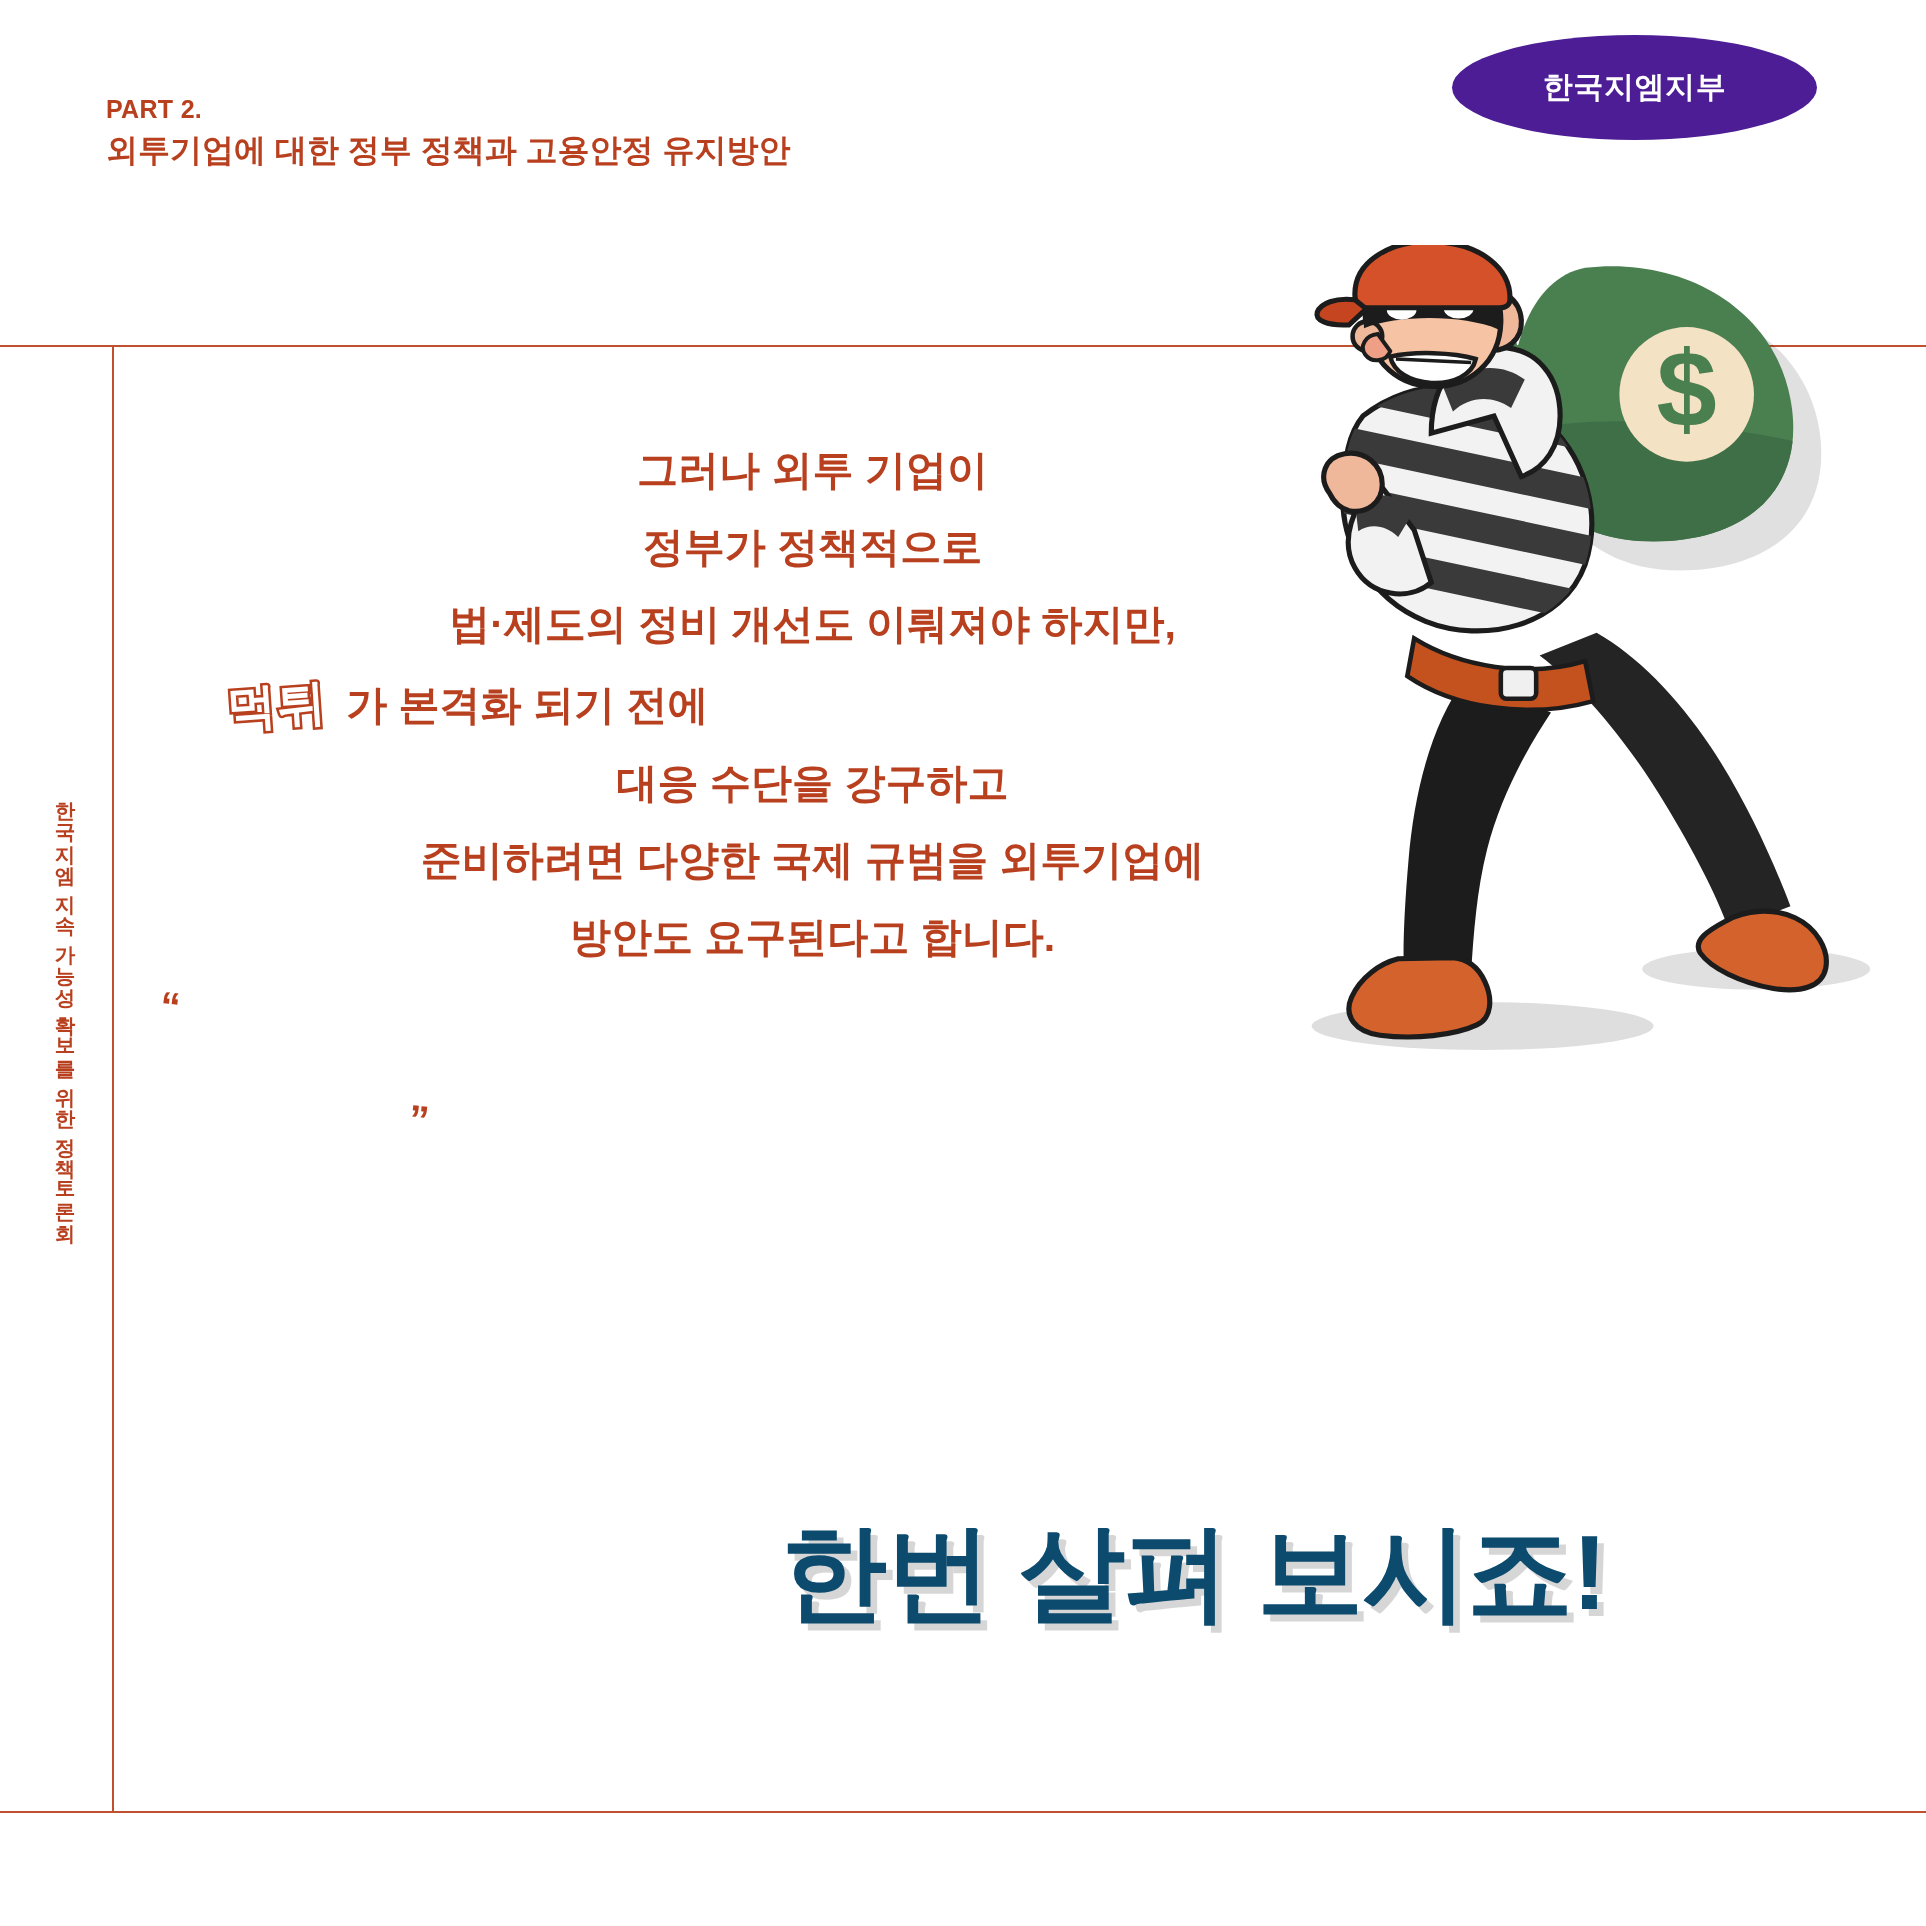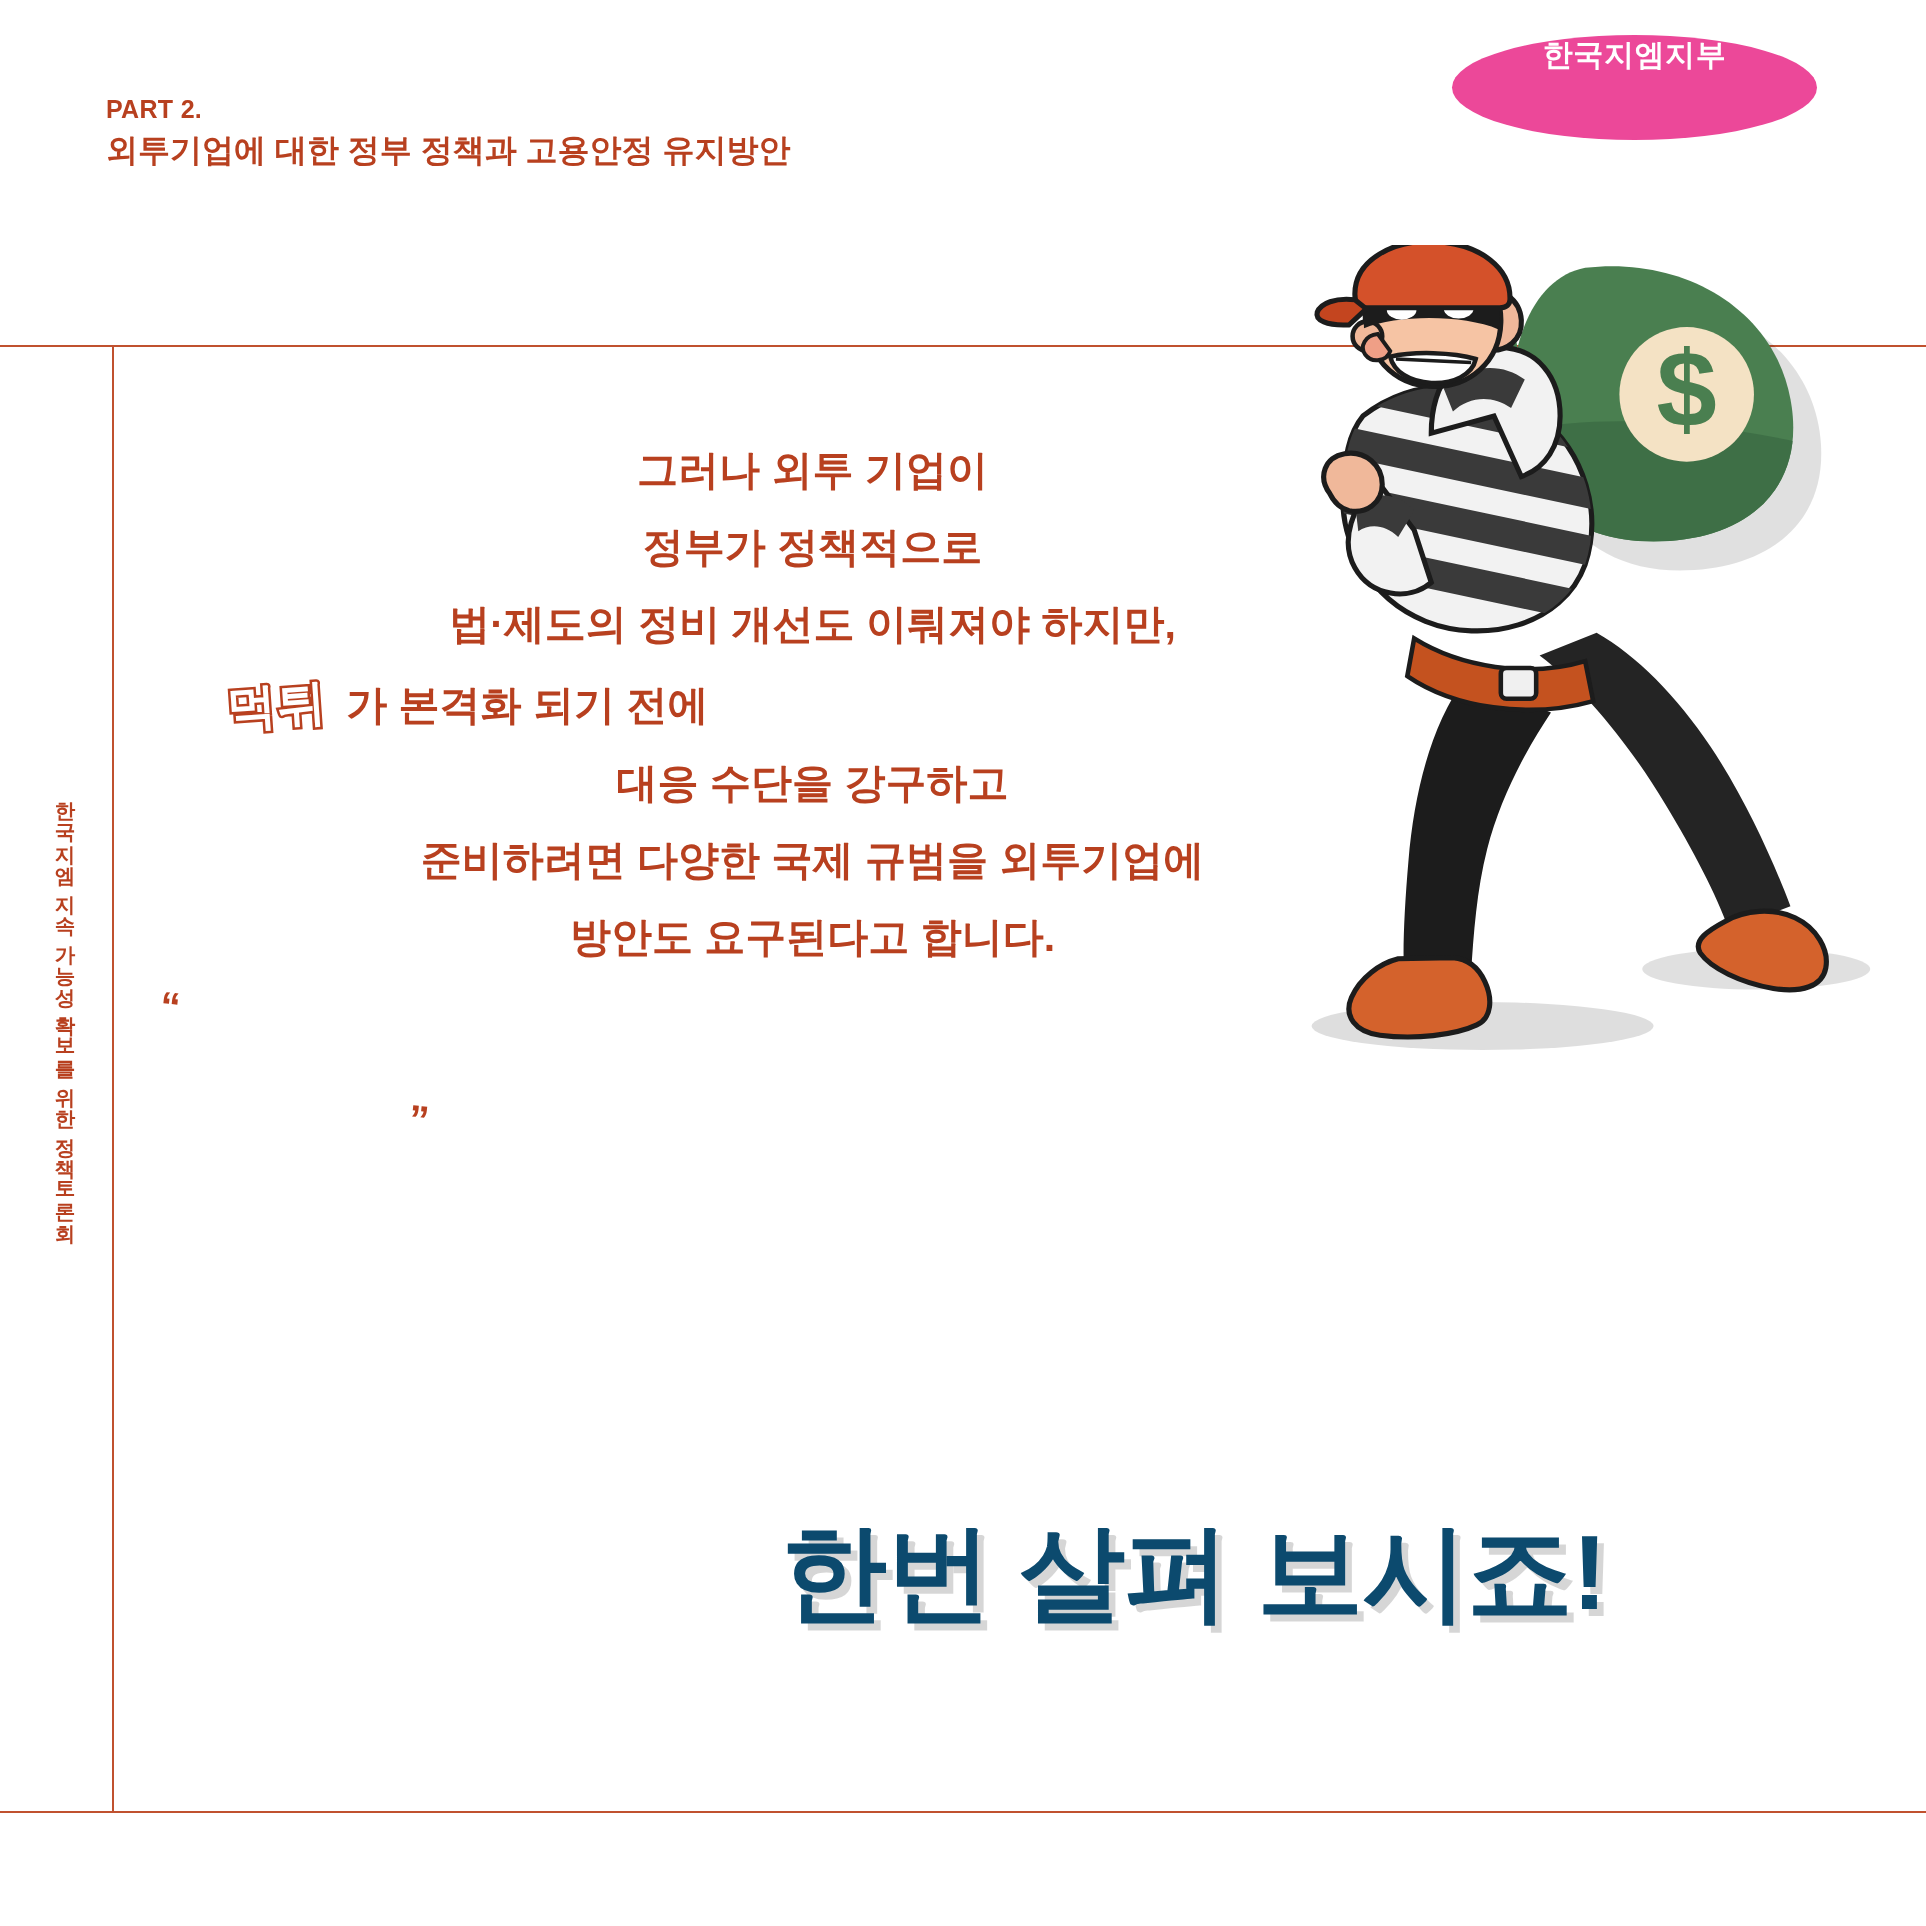--- a/index.html
+++ b/index.html
@@ -37,24 +37,24 @@
     line-height: 1.35;
     margin-top: 3.4px;
   }
 
   #org-badge {
     position: absolute;
     right: 109px;
     top: 35px;
     width: 365px;
     height: 105px;
-    background: #ec4899;
+    background: #4c1d95;
     border-radius: 50%;
     display: flex;
-    align-items: flex-start;
+    align-items: center;
     justify-content: center;
   }
   #org-badge span {
     color: #ffffff;
     font-size: 30px;
     font-weight: 600;
     letter-spacing: 0.6px;
   }
 
   

